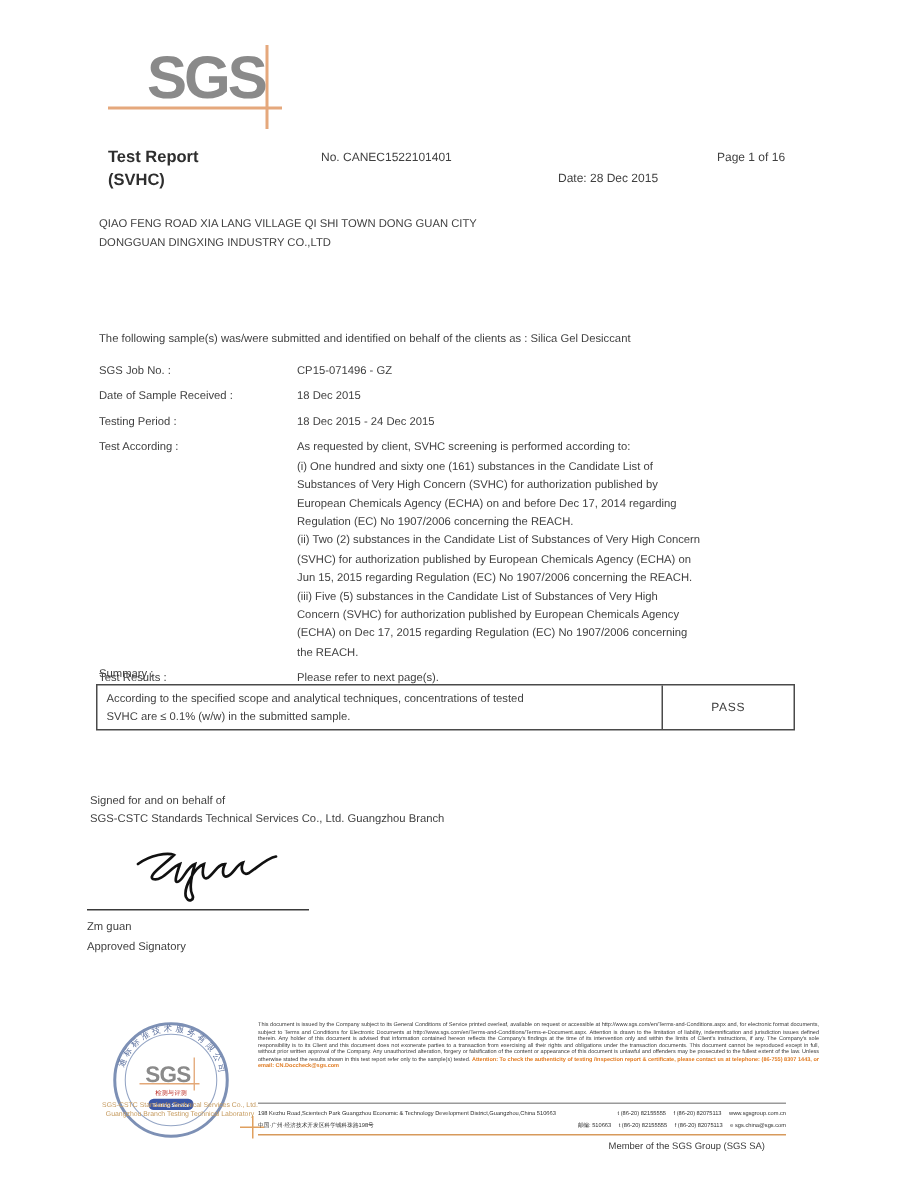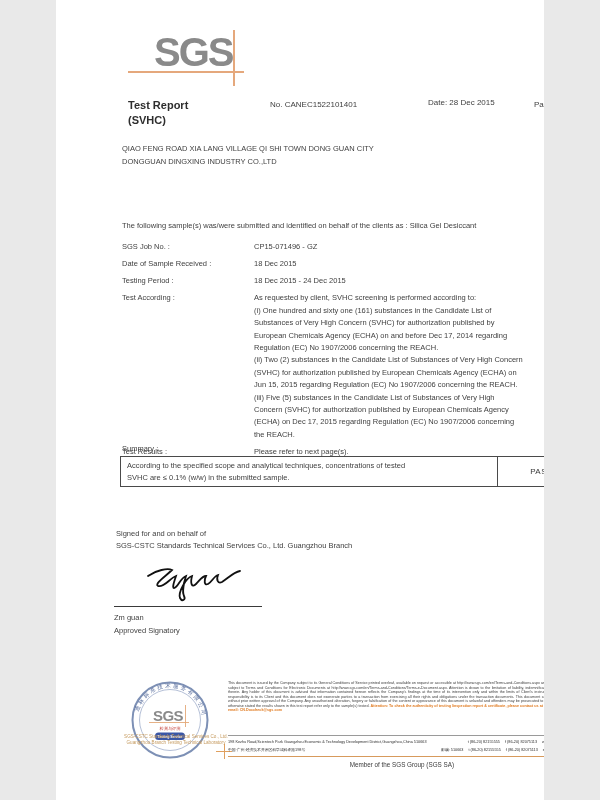--- a/index.html
+++ b/index.html
@@ -1,37 +1,37 @@
 <!DOCTYPE html>
 <html><head>
 <meta charset="utf-8">
 <style>
   * { margin:0; padding:0; box-sizing:border-box; }
   html,body { background:#e9e9e9; }
   body { font-family:"Liberation Sans","DejaVu Sans",sans-serif; }
   .page {
-    position:relative; width:488px; height:800px; margin:0 auto;
+    position:relative; width:600px; height:800px; margin:0 auto;
     background:#ffffff; color:#3f3f3f; overflow:hidden;
   }
 
   
   .logo-block { position:absolute; left:72px; top:22px; width:130px; height:66px; }
   .logo-text {
     position:absolute; left:26px; top:8px;
     font-size:40px; font-weight:bold; letter-spacing:-2px;
     color:#8a8a8a; font-family:"Liberation Sans",sans-serif;
   }
   .logo-hline { position:absolute; left:0; top:49px; width:116px; height:2px; background:#e5a87c; }
   .logo-vline { position:absolute; left:105px; top:8px; width:2px; height:56px; background:#e5a87c; }
 
   
   .hdr { position:absolute; top:98px; left:72px; width:478px; font-size:8px; }
   .hdr-title { position:absolute; left:0; top:0; font-size:11px; font-weight:bold; color:#2e2e2e; line-height:15px; white-space:pre-line; }
   .hdr-no   { position:absolute; left:142px; top:2px; }
-  .hdr-date { position:absolute; left:300px; top:0; }
+  .hdr-date { position:absolute; left:300px; top:16px; }
   .hdr-page { position:absolute; left:406px; top:2px; }
 
   .client { position:absolute; left:66px; top:142px; font-size:7.5px; line-height:13px; color:#3f3f3f; }
 
   
   .body-block { position:absolute; left:66px; top:220px; width:478px; font-size:7.5px; line-height:12.4px; }
   .intro { margin-bottom:9px; }
   .frow { display:flex; margin-bottom:4.6px; }
   .frow .lbl { flex:0 0 132px; }
   .frow .val { flex:1; white-space:pre-line; }

